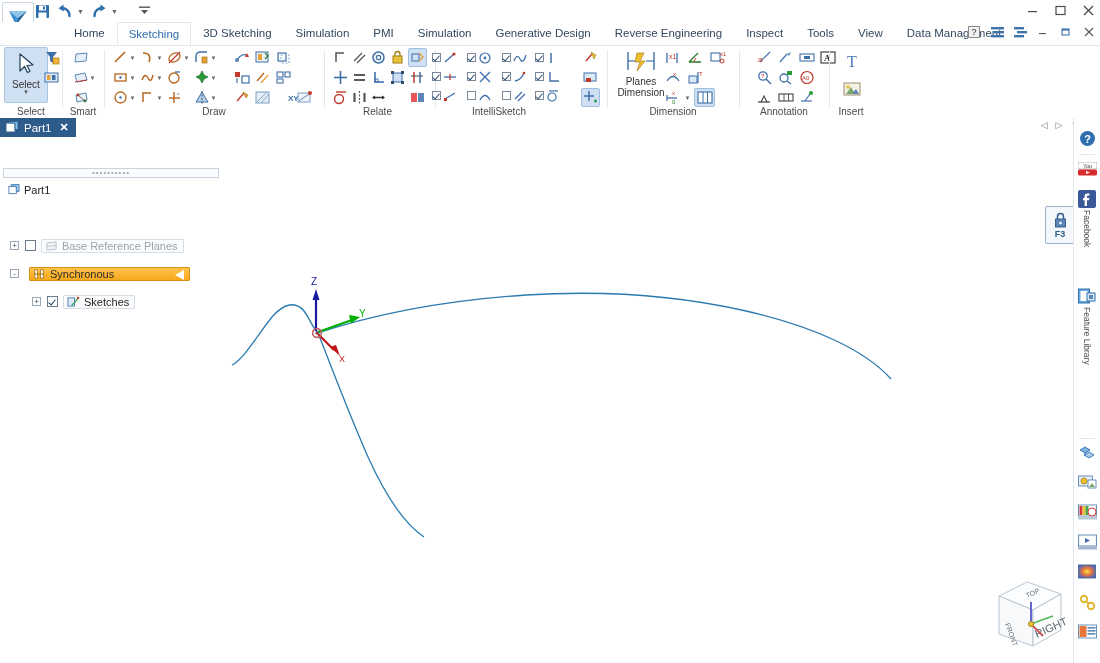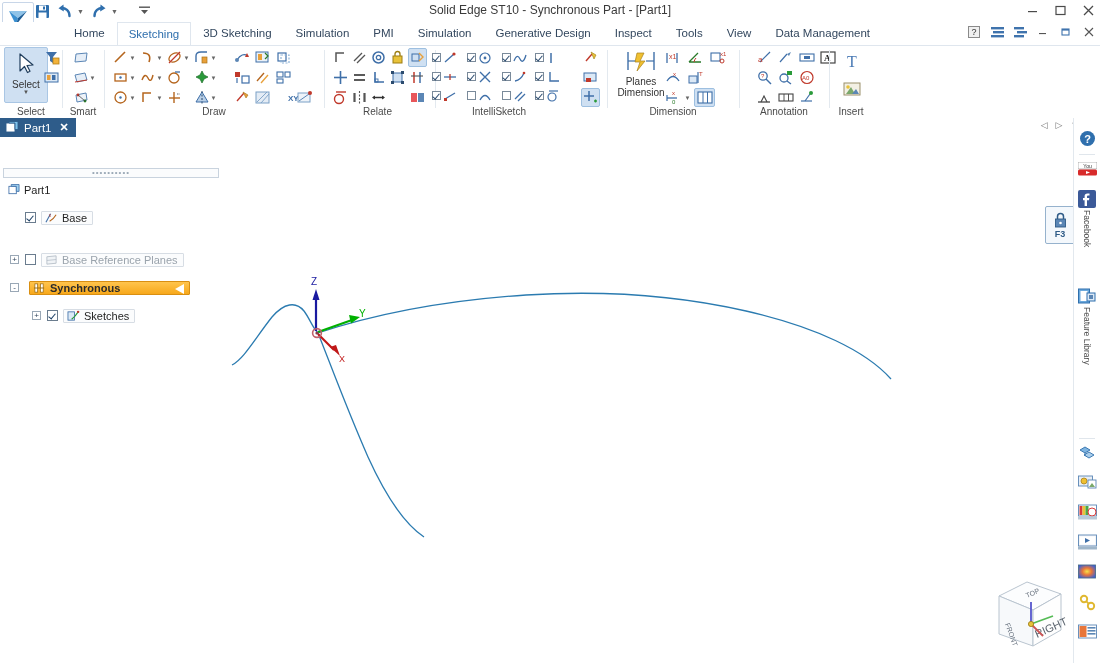--- a/index.html
+++ b/index.html
@@ -115,21 +115,21 @@
     border:solid #1b3f66;border-width:0 1.6px 1.6px 0;transform:rotate(40deg);
   }
   .tlabel{
     position:absolute;display:flex;align-items:center;gap:4px;height:14px;
     border:1px solid #d7dde4;background:#fbfcfd;padding:0 5px 0 3px;box-sizing:border-box;border-radius:1px;
   }
   .tlabel.plain{border:1px solid transparent;background:transparent;}
   .tlabel.dim{color:#9aa3ac;}
   .tlabel.sync{
     background:linear-gradient(#ffc44d,#f7a81b);border:1px solid #d98f12;
-    font-weight:bold;color:#2b2b2b;
+    font-weight:normal;color:#2b2b2b;
   }
   .syncarrow{position:absolute;right:5px;top:2px;width:0;height:0;
     border-top:5px solid transparent;border-bottom:5px solid transparent;border-right:9px solid #ffffff;}
 
   
   .viewport{position:absolute;left:226px;top:137px;width:848px;height:526px;background:#ffffff;overflow:hidden;}
   .vpsvg{position:absolute;left:0;top:0;}
 
   .f3lock{
     position:absolute;left:1045px;top:206px;width:28px;height:36px;
@@ -188,21 +188,20 @@
       </div>
       <span class="qat-caret">▼</span>
       <div class="qat-ico" style="margin-left:12px">
         <svg width="13" height="12" viewBox="0 0 13 12">
           <rect x="1" y="1.5" width="11" height="1.4" fill="#555"></rect>
           <polygon points="3,5 10,5 6.5,9" fill="#555"></polygon>
         </svg>
       </div>
     </div>
 
-    <div class="title-text">Solid Edge ST10 - Synchronous Part - [Part1]</div>
 
     <div class="winbtns">
       <div class="winbtn">
         <svg width="11" height="11" viewBox="0 0 11 11">
             <rect x="1" y="6" width="9" height="1.2" fill="#4a4a4a"></rect>
           </svg>
       </div>
       <div class="winbtn">
         <svg width="11" height="11" viewBox="0 0 11 11">
             <rect x="1" y="1.5" width="9" height="8" fill="none" stroke="#4a4a4a" stroke-width="1.2"></rect>
@@ -218,20 +217,21 @@
 
   <div class="tabbar">
     <div class="tabs">
       <div class="tab">Home</div>
       <div class="tab active">Sketching</div>
       <div class="tab">3D Sketching</div>
       <div class="tab">Simulation</div>
       <div class="tab">PMI</div>
       <div class="tab">Simulation</div>
       <div class="tab">Generative Design</div>
+      <div class="tab">Reverse Engineering</div>
       <div class="tab">Inspect</div>
       <div class="tab">Tools</div>
       <div class="tab">View</div>
       <div class="tab">Data Management</div>
     </div>
     <div class="tabbar-right">
       <div class="tbr">
         <svg width="12" height="12" viewBox="0 0 12 12">
             <rect x="0.5" y="0.5" width="11" height="11" fill="#f0f0f0" stroke="#8a8a8a"></rect>
             <text x="6" y="9" font-size="9" text-anchor="middle" fill="#333" font-family="Liberation Sans">?</text>
@@ -859,31 +859,20 @@
       <div class="trow" style="top:0">
         <span class="tlabel plain" style="left:4px">
           <svg width="12" height="12" viewBox="0 0 13 13">
             <rect x="1" y="2.5" width="8" height="8" fill="#ffffff" stroke="#3f6fa8" stroke-width="0.9"></rect>
             <polygon points="3.5,0.5 12,0.5 12,8 9,8 9,2.5 3.5,2.5" fill="#9fd0ef" stroke="#3f6fa8" stroke-width="0.9"></polygon>
           </svg>
           <span>Part1</span>
         </span>
       </div>
 
-      <div class="trow" style="top:14px">
-        <span class="tcheck on" style="left:25px;top:1px"></span>
-        <span class="tlabel" style="left:41px">
-          <svg width="13" height="12" viewBox="0 0 14 13">
-            <path d="M1 11 L6 2" stroke="#3f6fa8" stroke-width="1.2" fill="none"></path>
-            <path d="M5 10 Q9 8 12 3" stroke="#b5651d" stroke-width="1.2" fill="none"></path>
-            <text x="4" y="5" font-size="5" fill="#c0392b" font-family="Liberation Sans">x</text>
-          </svg>
-          <span>Base</span>
-        </span>
-      </div>
 
 
       <div class="trow" style="top:42px">
         <span class="texp" style="left:10px;top:2px">+</span>
         <span class="tcheck" style="left:25px;top:1px"></span>
         <span class="tlabel dim" style="left:41px">
           <svg width="13" height="12" viewBox="0 0 14 13">
             <polygon points="2,3 12,2 12,10 2,11" fill="#f0f3f6" stroke="#b0bac4" stroke-width="0.9"></polygon>
             <line x1="2" y1="7" x2="12" y2="6" stroke="#b0bac4" stroke-width="0.8"></line>
           </svg>

